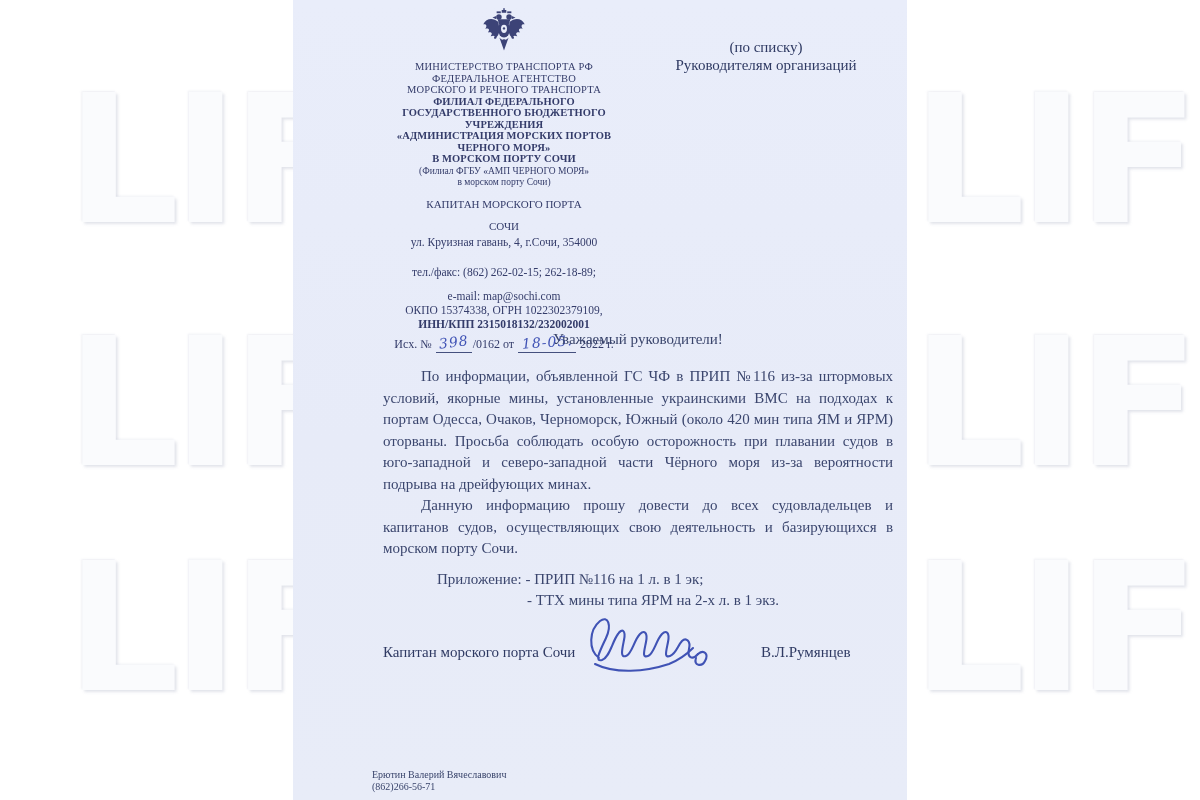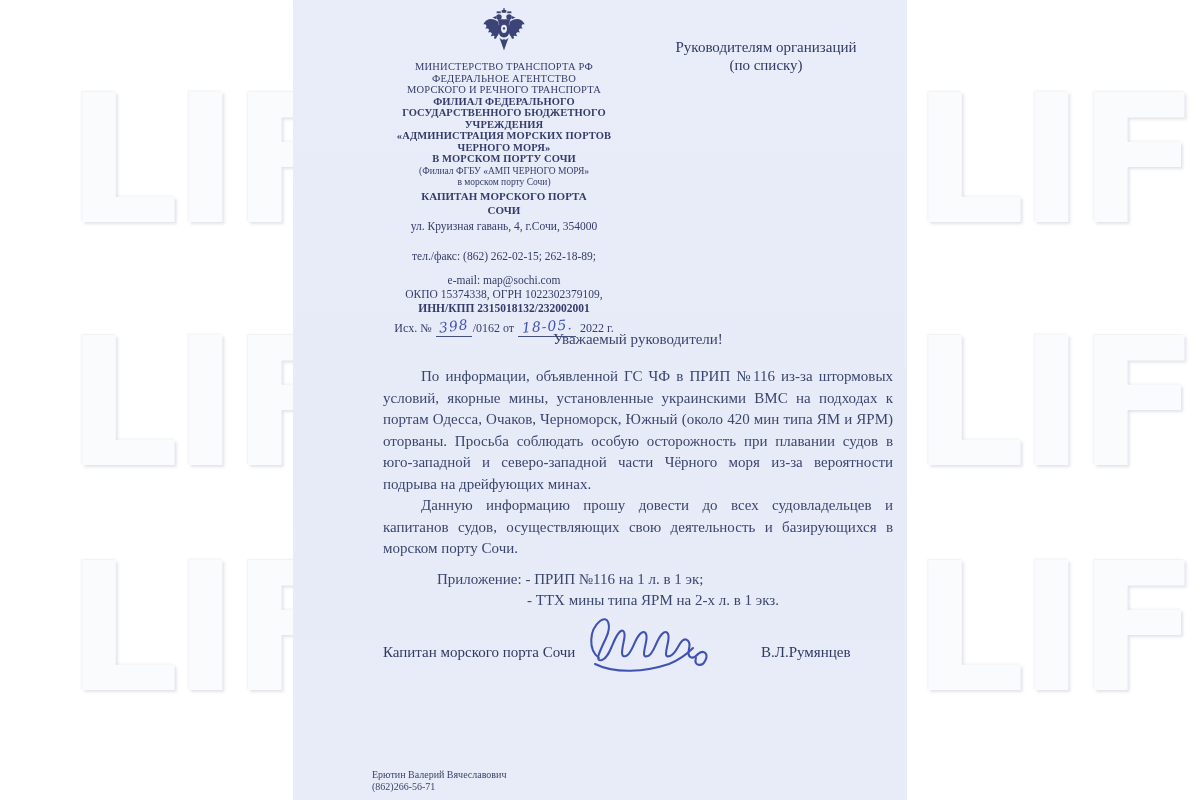--- a/index.html
+++ b/index.html
@@ -17,21 +17,21 @@
   .page{position:absolute;left:293px;top:0;width:614px;height:800px;z-index:1;
         background:linear-gradient(180deg,#e9edfa 0%,#e7ebf8 55%,#e8ecf8 100%);
         color:#39446b;}
 
   
   .letterhead{position:absolute;top:8px;left:68px;width:286px;text-align:center;color:#343c6a;}
   .emblem-wrap{height:50px;margin-bottom:3px;}
   .lh-reg{font-size:10.5px;line-height:11.5px;font-weight:400;letter-spacing:.2px;}
   .lh-bold{font-size:10.5px;line-height:11.5px;font-weight:700;letter-spacing:.1px;}
   .lh-small{font-size:9.5px;line-height:10.5px;font-weight:400;margin-top:1px;}
-  .lh-cap{font-size:11px;line-height:12px;font-weight:700;margin-top:2px;}
+  .lh-cap{font-size:11px;line-height:12px;font-weight:400;margin-top:10px;}
   .lh-contact{font-size:11.5px;line-height:14px;font-weight:400;margin-top:3px;}
   .lh-ref{font-size:12px;line-height:16px;margin-top:4px;white-space:nowrap;}
   .uline{display:inline-block;border-bottom:1.2px solid #44507e;text-align:center;
          padding:0 3px;margin:0 1px;}
   .hand{display:inline-block;font-style:italic;color:#4053b5;font-size:14px;
         transform:rotate(-7deg) translateY(-1px);letter-spacing:1px;
         font-family:"DejaVu Serif",serif;}
   .hand2{transform:rotate(-4deg) translateY(-1px);}
 
   
@@ -118,22 +118,22 @@
       <div class="lh-ref">
         <span>Исх. №</span>
         <span class="uline" style="min-width:30px;"><span class="hand">398</span></span><span>/0162</span>
         <span>от</span>
         <span class="uline" style="min-width:52px;"><span class="hand hand2">18-05.</span></span>
         <span>2022 г.</span>
       </div>
     </div>
 
     <div class="addressee">
+      <div>(по списку)</div>
       <div>Руководителям организаций</div>
-      <div>(по списку)</div>
     </div>
 
     <div class="salutation">Уважаемый руководители!</div>
 
     <div class="body-block">
       <p>По информации, объявленной ГС ЧФ в ПРИП №116 из-за штормовых условий, якорные мины, установленные украинскими ВМС на подходах к портам Одесса, Очаков, Черноморск, Южный (около 420 мин типа ЯМ и ЯРМ) оторваны. Просьба соблюдать особую осторожность при плавании судов в юго-западной и северо-западной части Чёрного моря из-за вероятности подрыва на дрейфующих минах.</p>
       <p>Данную информацию прошу довести до всех судовладельцев и капитанов судов, осуществляющих свою деятельность и базирующихся в морском порту Сочи.</p>
       <div class="attachment">
         <div class="att-row1">
           <span>Приложение:</span>

